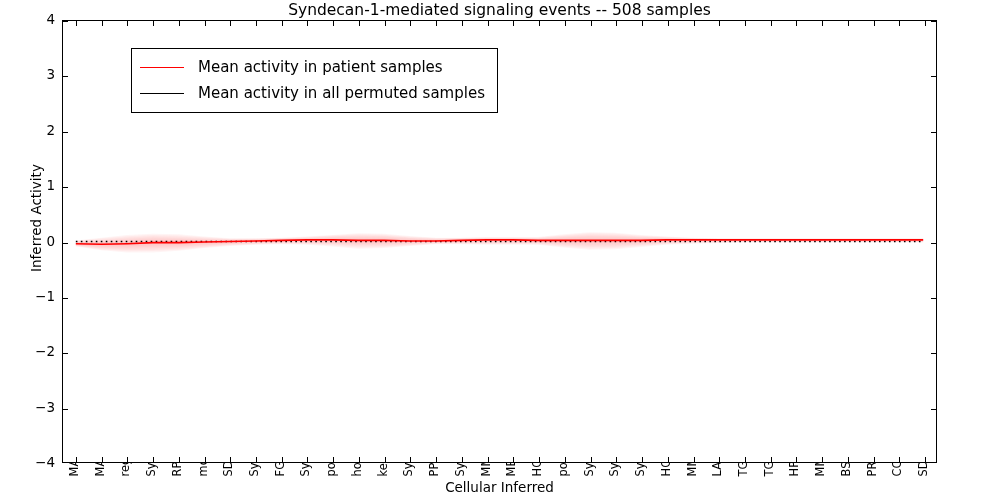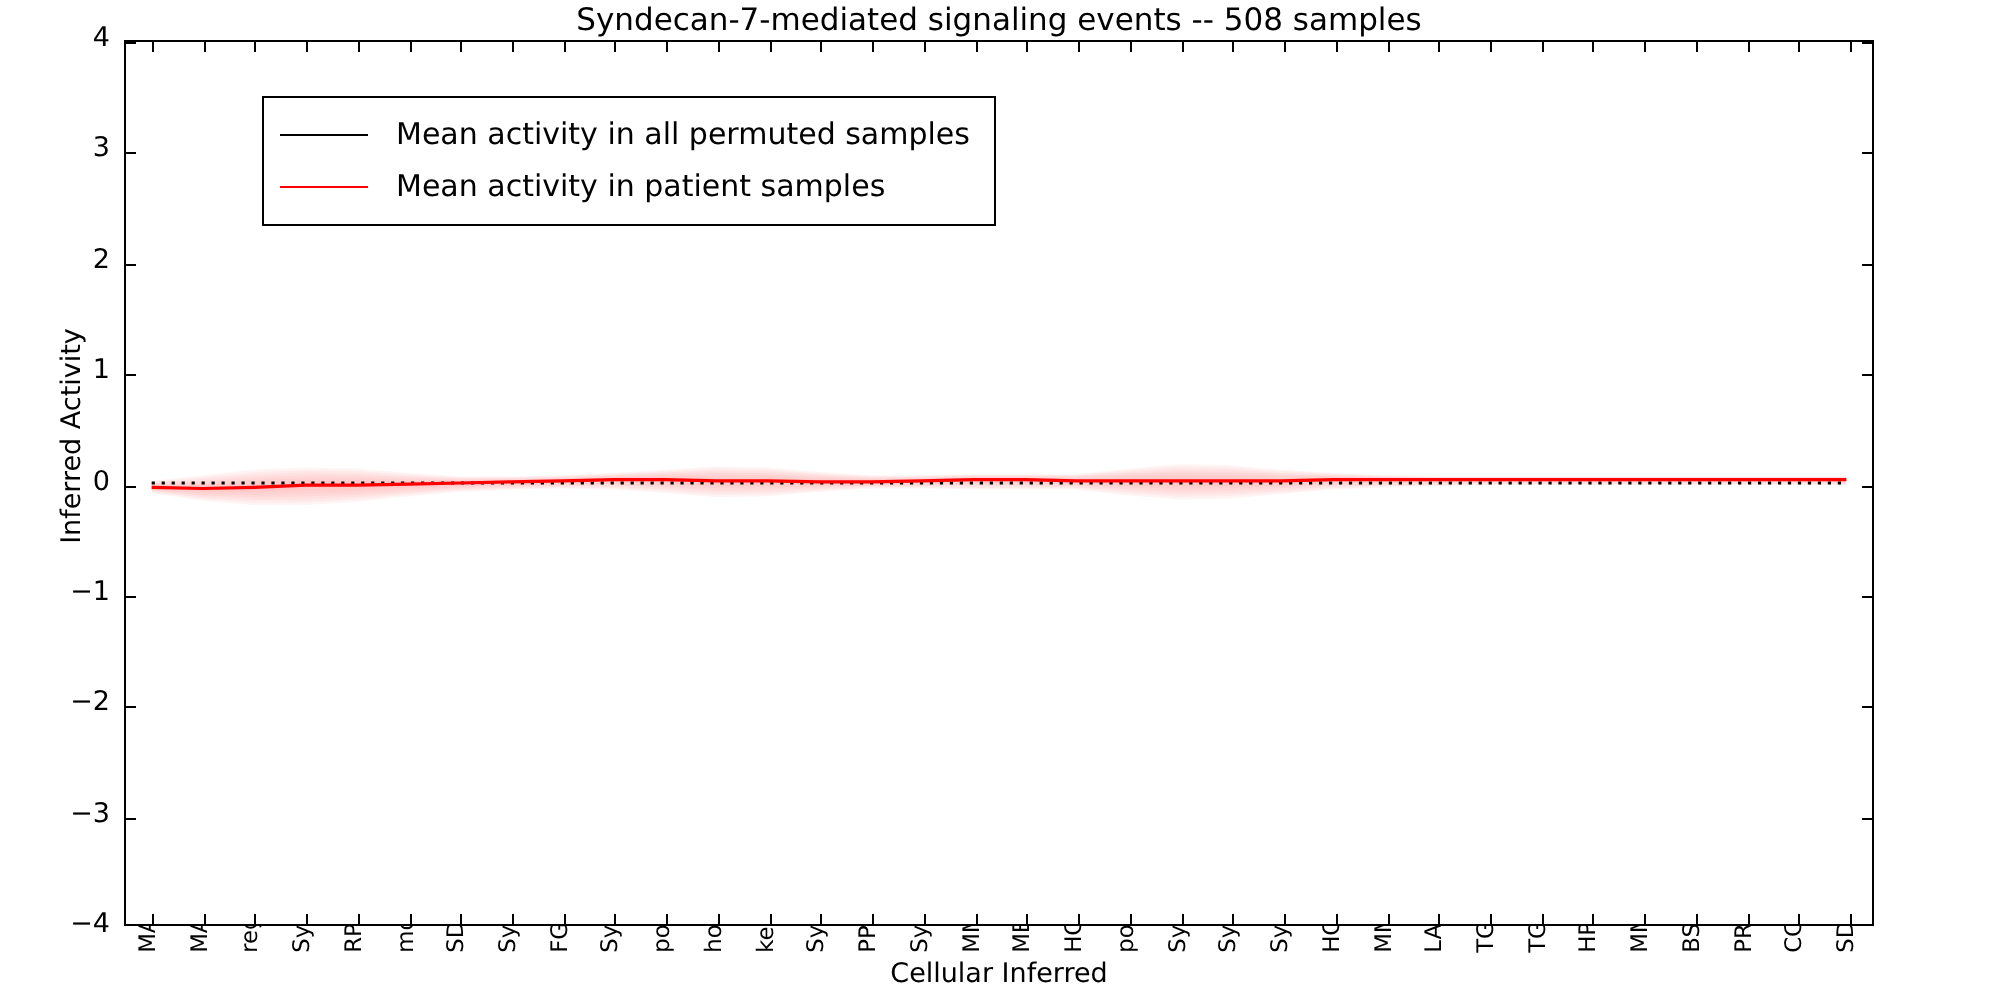--- a/index.html
+++ b/index.html
@@ -118,21 +118,21 @@
     font-size:15px;
     color:#000;
     white-space:nowrap;
   }
 </style>
 </head>
 <body>
 
 <div id="figure">
 
-  <div id="chart-title">Syndecan-7-mediated signaling events -- 508 samples</div>
+  <div id="chart-title">Syndecan-1-mediated signaling events -- 508 samples</div>
 
   <div id="ylabel">Inferred Activity</div>
 
   <div id="ytick-labels">
       <div class="ytick-label" style="right: 945px; top: 454px;">−4</div>
       <div class="ytick-label" style="right: 945px; top: 398.625px;">−3</div>
       <div class="ytick-label" style="right: 945px; top: 343.25px;">−2</div>
       <div class="ytick-label" style="right: 945px; top: 287.875px;">−1</div>
       <div class="ytick-label" style="right: 945px; top: 232.5px;">0</div>
       <div class="ytick-label" style="right: 945px; top: 177.125px;">1</div>
@@ -278,23 +278,23 @@
         <div class="xtick-mark " style="left: 810.662px;"></div>
         <div class="xtick-mark top" style="left: 810.662px;"></div>
         <div class="xtick-mark " style="left: 836.397px;"></div>
         <div class="xtick-mark top" style="left: 836.397px;"></div>
         <div class="xtick-mark " style="left: 862.132px;"></div>
         <div class="xtick-mark top" style="left: 862.132px;"></div>
       </div>
 
     <div id="legend">
         <div class="legend-row">
+          <span class="legend-swatch" style="border-top-color: rgb(255, 0, 0);"></span>
+          <span class="legend-text">Mean activity in patient samples</span>
+        </div>
+        <div class="legend-row">
           <span class="legend-swatch" style="border-top-color: rgb(0, 0, 0);"></span>
           <span class="legend-text">Mean activity in all permuted samples</span>
         </div>
-        <div class="legend-row">
-          <span class="legend-swatch" style="border-top-color: rgb(255, 0, 0);"></span>
-          <span class="legend-text">Mean activity in patient samples</span>
-        </div>
       </div>
   </div>
 
 </div>
 
 </body></html>

